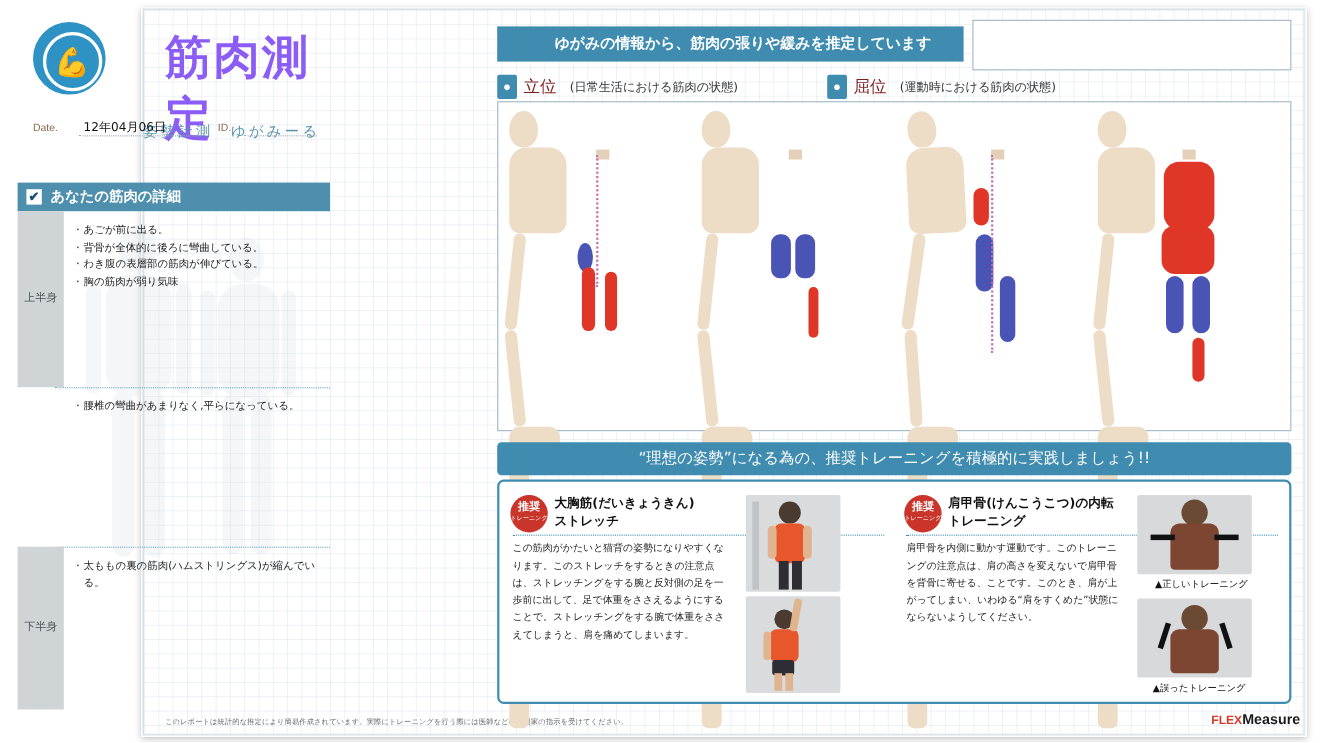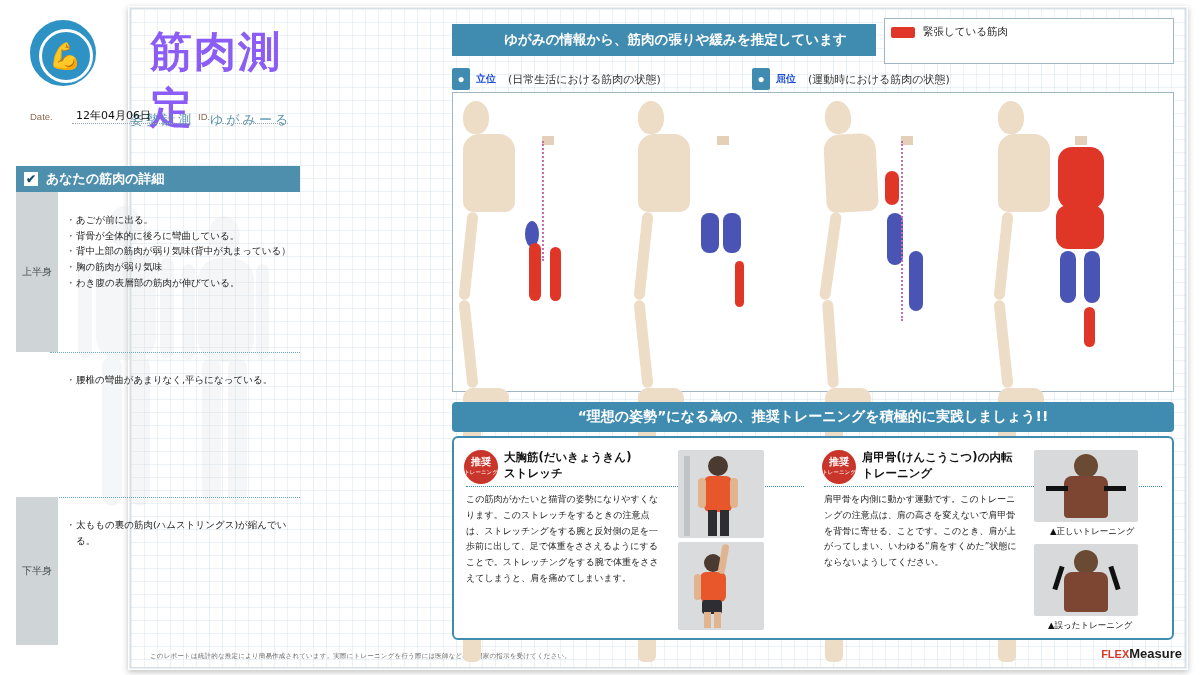--- a/index.html
+++ b/index.html
@@ -112,21 +112,21 @@
   .detail-side {
     position: absolute; left: 0; top: 0; width: 42px; height: 100%;
     background: #cfd4d7;
     color: #4c5356; font-size: 10px;
     display: flex; align-items: center; justify-content: center;
     text-align: center; line-height: 1.35;
     font-family: "DejaVu Sans", sans-serif;
   }
   .detail-body {
     position: absolute; left: 42px; top: 0; right: 0; height: 100%;
-    padding: 20px 6px 0 10px;
+    padding: 10px 6px 0 10px;
   }
   .detail-body ul { list-style: none; }
   .detail-body li {
     font-size: 9.5px; color: #222; line-height: 1.65;
     padding-left: 8px; position: relative;
     font-family: "DejaVu Sans", sans-serif;
   }
   .detail-body li:before {
     content: "・"; position: absolute; left: -2px; top: 0; color: #444;
   }
@@ -176,21 +176,21 @@
   .legend-chip { width: 24px; height: 11px; border-radius: 2px; margin-right: 8px; }
   .legend-text { font-size: 10.5px; color: #222; font-family: "DejaVu Sans", sans-serif; }
 
   .sub-head { position: absolute; top: 68px; display: flex; align-items: center; }
   .sub-head .icon-box {
     width: 18px; height: 22px; background: #3f8cb0; color: #fff;
     font-size: 12px; line-height: 22px; text-align: center; margin-right: 6px;
     border-radius: 2px;
   }
   .sub-head .big {
-    font-size: 10px; font-weight: bold; color: #1d4ed8;
+    font-size: 15px; font-weight: normal; color: #7f1d1d;
     font-family: "DejaVu Sans", sans-serif;
   }
   .sub-head .small {
     font-size: 11px; color: #333; margin-left: 12px;
     font-family: "DejaVu Sans", sans-serif;
   }
 
   .figure-panel {
     position: absolute; left: 452px; top: 92px;
     width: 722px; height: 300px;
@@ -214,21 +214,21 @@
   .m-red { background: #e03627; }
   .m-blue { background: #4a54b4; }
   .dashline {
     position: absolute; border-left: 2px dotted #c86bb0; height: 120px;
   }
 
   .train-head {
     position: absolute; left: 452px; top: 402px;
     width: 722px; height: 30px;
     background: #3f8cb0; color: #fff;
-    font-size: 14px; font-weight: bold;
+    font-size: 14px; font-weight: normal;
     display: flex; align-items: center; justify-content: center;
     border-radius: 4px;
     font-family: "DejaVu Sans", sans-serif;
   }
   .train-panel {
     position: absolute; left: 452px; top: 436px;
     width: 722px; height: 204px;
     border: 2px solid #3f8cb0; border-radius: 6px;
     background: #fff;
   }
@@ -317,23 +317,22 @@
       <div class="ghost-fig" style="left:154px; top:152px; width:19px; height:146px; border-radius:10px;"></div>
       <div class="ghost-fig" style="left:180px; top:152px; width:19px; height:146px; border-radius:10px;"></div>
     </div>
 
     <div class="detail-block" style="top:186px; height:160px;">
       <div class="detail-side">上半身</div>
       <div class="detail-body">
         <ul>
           <li>あごが前に出る。</li>
           <li>背骨が全体的に後ろに彎曲している。</li>
-          <li>背中上部の筋肉が弱り気味(背中が丸まっている）</li>
+          <li>わき腹の表層部の筋肉が伸びている。</li>
           <li>胸の筋肉が弱り気味</li>
-          <li>わき腹の表層部の筋肉が伸びている。</li>
         </ul>
       </div>
     </div>
     <div class="dotted-sep" style="top:346px;"></div>
 
     <div class="detail-block" style="top:346px; height:145px;">
       <div class="detail-body">
         <ul>
           <li>腰椎の彎曲があまりなく,平らになっている。</li>
         </ul>
@@ -352,24 +351,20 @@
   </div>
 
   <div class="footnote">このレポートは統計的な推定により簡易作成されています。実際にトレーニングを行う際には医師などの専門家の指示を受けてください。</div>
   <div class="brand">
     <span class="flex">FLEX</span><span>Measure</span>
   </div>
 
   <div class="main-head">ゆがみの情報から、筋肉の張りや緩みを推定しています</div>
 
   <div class="legend">
-    <div class="legend-row">
-      <span class="legend-chip" style="background:#e03627;"></span>
-      <span class="legend-text">緊張している筋肉</span>
-    </div>
   </div>
 
   <div class="sub-head" style="left:452px;">
     <span class="icon-box">●</span>
     <span class="big">立位</span>
     <span class="small">(日常生活における筋肉の状態)</span>
   </div>
 
   <div class="sub-head" style="left:752px;">
     <span class="icon-box">●</span>

